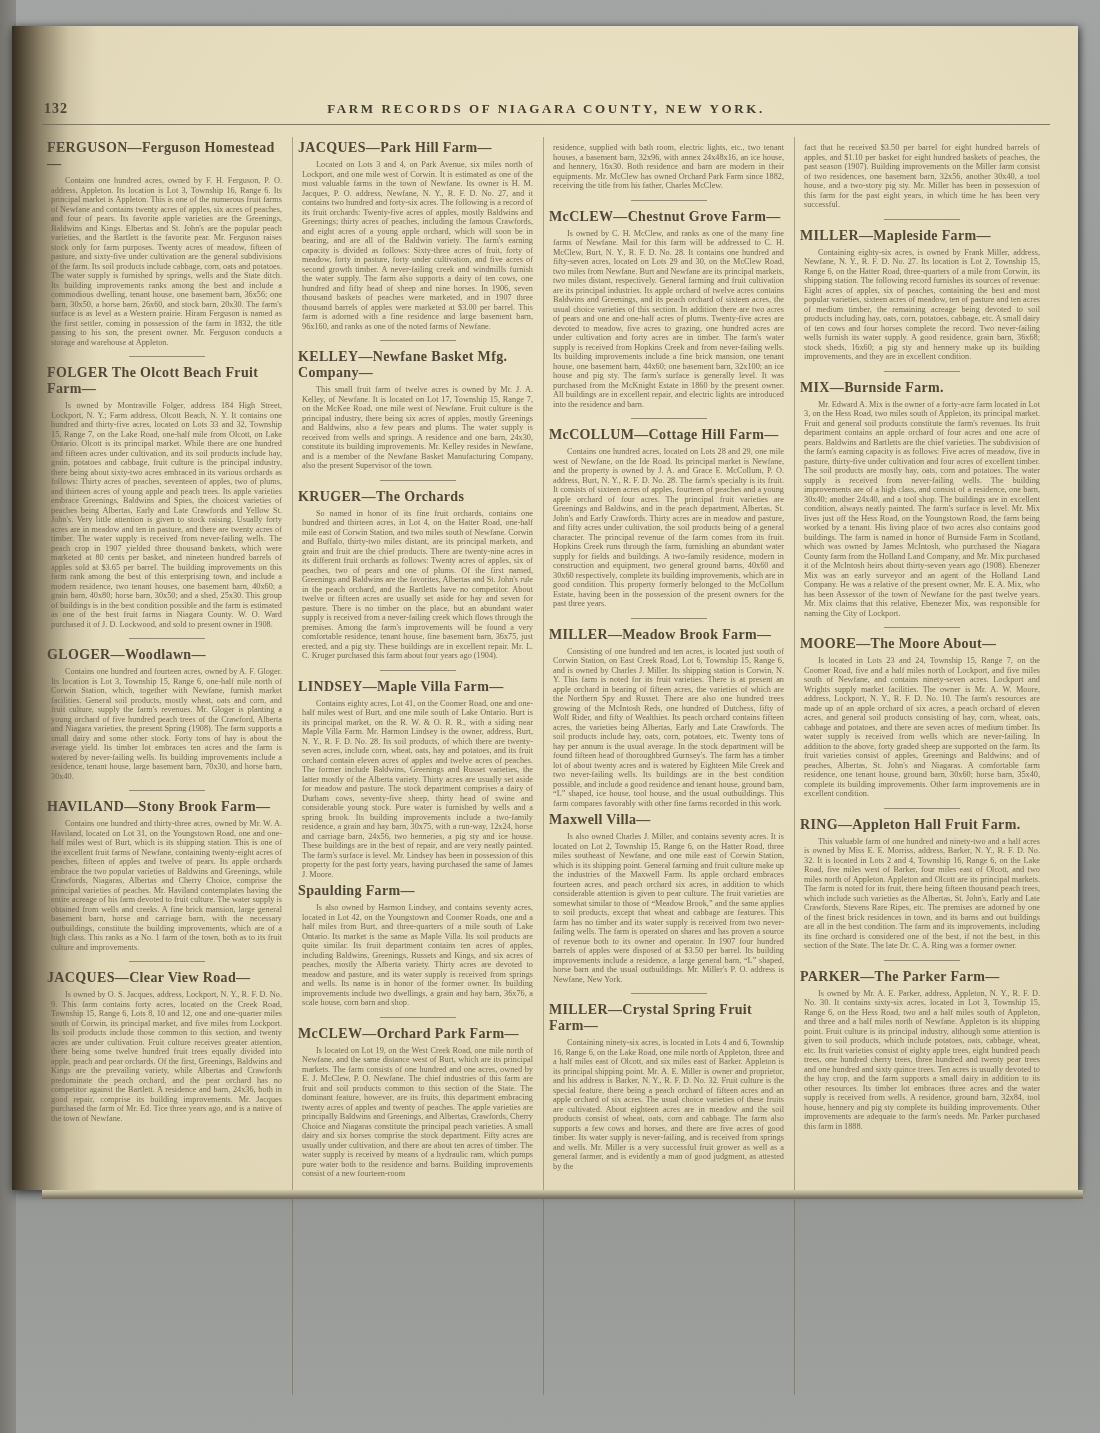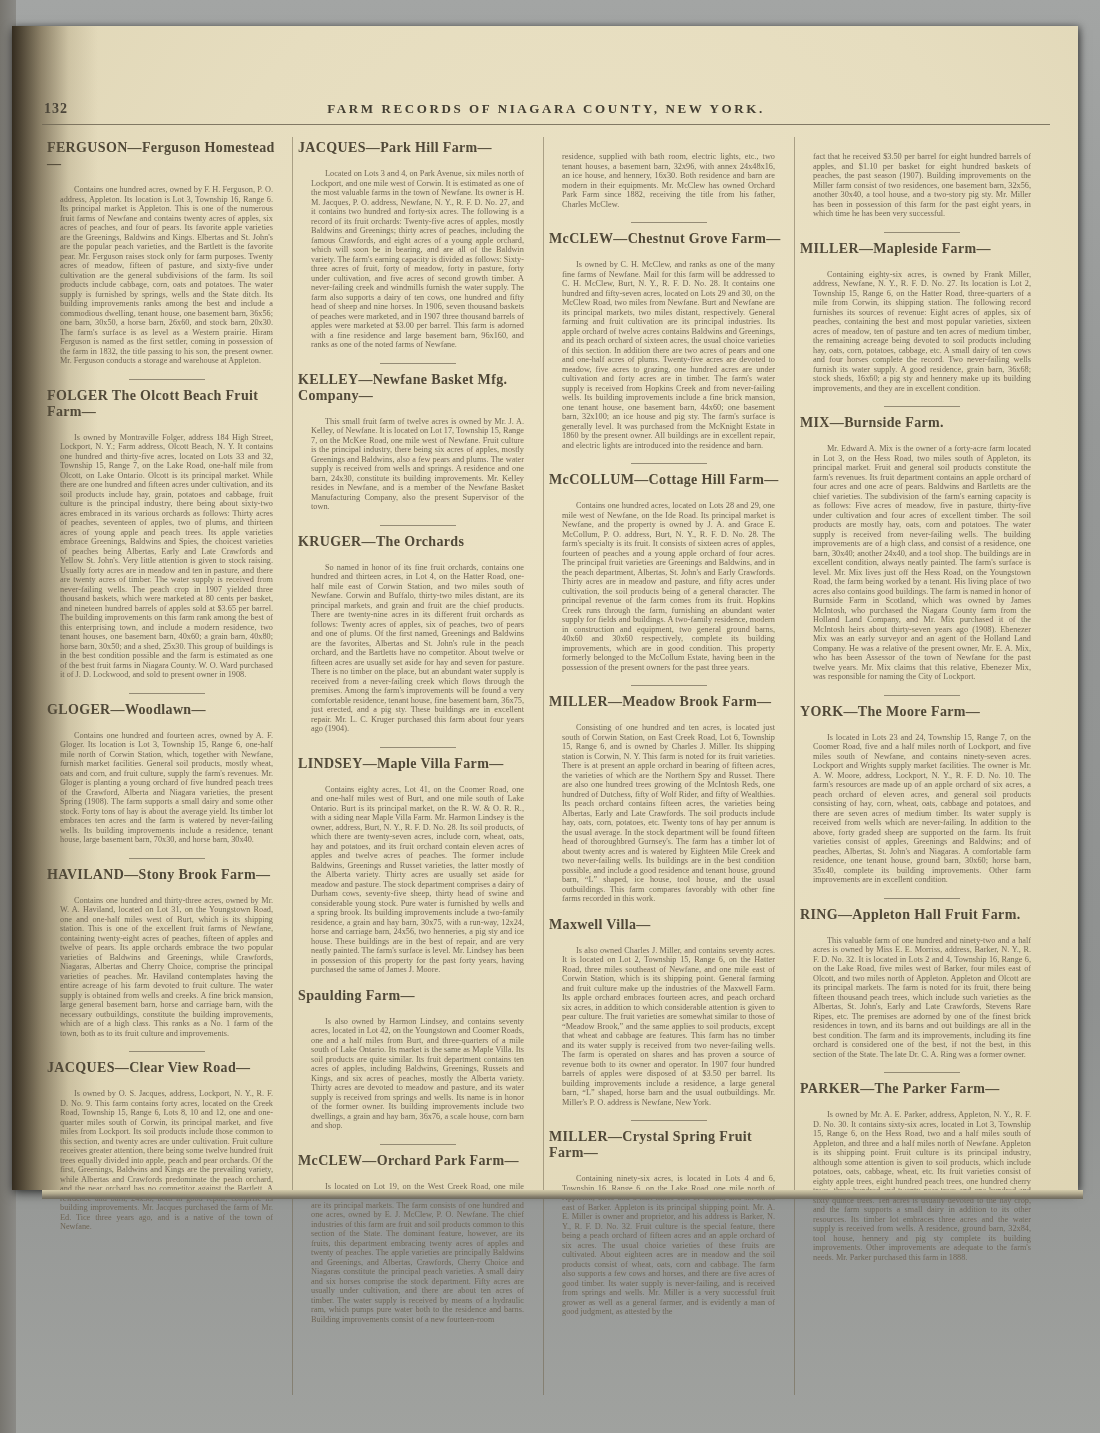--- a/index.html
+++ b/index.html
@@ -45,21 +45,21 @@
   .col{
     flex:0 0 239px;padding:2px 6px 0 5px;overflow:hidden;
     border-right:1px solid rgba(108,96,72,.5);
   }
   .col:last-child{border-right:none;flex:1 1 auto;}
   .entry-heading{
     font-weight:bold;font-size:14px;letter-spacing:.35px;
     color:#514938;margin:1px 0 4px 0;
   }
   .entry-body{
-    margin:13px;text-indent:14px;text-align:justify;
+    margin:4px;text-indent:14px;text-align:justify;
     font-size:8.25px;line-height:9.5px;color:#6e6453;
     overflow-wrap:break-word;
   }
   .entry-body.cont{text-indent:0;}
   .entry-rule{
     width:76px;border-top:1px solid #7e7563;height:0;
     margin:9px auto 8px auto;opacity:.8;
   }
 </style>
 </head>
@@ -128,21 +128,21 @@
           </div>
         <div class="col">
             <p class="entry-body cont">fact that he received $3.50 per barrel for eight hundred barrels of apples, and $1.10 per basket for eight hundred baskets of peaches, the past season (1907). Building improvements on the Miller farm consist of two residences, one basement barn, 32x56, another 30x40, a tool house, and a two-story pig sty. Mr. Miller has been in possession of this farm for the past eight years, in which time he has been very successful.</p>
             <div class="entry-rule"></div>
             <div class="entry-heading">MILLER—Mapleside Farm—</div>
             <p class="entry-body">Containing eighty-six acres, is owned by Frank Miller, address, Newfane, N. Y., R. F. D. No. 27. Its location is Lot 2, Township 15, Range 6, on the Hatter Road, three-quarters of a mile from Corwin, its shipping station. The following record furnishes its sources of revenue: Eight acres of apples, six of peaches, containing the best and most popular varieties, sixteen acres of meadow, ten of pasture and ten acres of medium timber, the remaining acreage being devoted to soil products including hay, oats, corn, potatoes, cabbage, etc. A small dairy of ten cows and four horses complete the record. Two never-failing wells furnish its water supply. A good residence, grain barn, 36x68; stock sheds, 16x60; a pig sty and hennery make up its building improvements, and they are in excellent condition.</p>
             <div class="entry-rule"></div>
             <div class="entry-heading">MIX—Burnside Farm.</div>
             <p class="entry-body">Mr. Edward A. Mix is the owner of a forty-acre farm located in Lot 3, on the Hess Road, two miles south of Appleton, its principal market. Fruit and general soil products constitute the farm's revenues. Its fruit department contains an apple orchard of four acres and one acre of pears. Baldwins and Bartletts are the chief varieties. The subdivision of the farm's earning capacity is as follows: Five acres of meadow, five in pasture, thirty-five under cultivation and four acres of excellent timber. The soil products are mostly hay, oats, corn and potatoes. The water supply is received from never-failing wells. The building improvements are of a high class, and consist of a residence, one barn, 30x40; another 24x40, and a tool shop. The buildings are in excellent condition, always neatly painted. The farm's surface is level. Mr. Mix lives just off the Hess Road, on the Youngstown Road, the farm being worked by a tenant. His living place of two acres also contains good buildings. The farm is named in honor of Burnside Farm in Scotland, which was owned by James McIntosh, who purchased the Niagara County farm from the Holland Land Company, and Mr. Mix purchased it of the McIntosh heirs about thirty-seven years ago (1908). Ebenezer Mix was an early surveyor and an agent of the Holland Land Company. He was a relative of the present owner, Mr. E. A. Mix, who has been Assessor of the town of Newfane for the past twelve years. Mr. Mix claims that this relative, Ebenezer Mix, was responsible for naming the City of Lockport.</p>
             <div class="entry-rule"></div>
-            <div class="entry-heading">YORK—The Moore Farm—</div>
+            <div class="entry-heading">MOORE—The Moore About—</div>
             <p class="entry-body">Is located in Lots 23 and 24, Township 15, Range 7, on the Coomer Road, five and a half miles north of Lockport, and five miles south of Newfane, and contains ninety-seven acres. Lockport and Wrights supply market facilities. The owner is Mr. A. W. Moore, address, Lockport, N. Y., R. F. D. No. 10. The farm's resources are made up of an apple orchard of six acres, a peach orchard of eleven acres, and general soil products consisting of hay, corn, wheat, oats, cabbage and potatoes, and there are seven acres of medium timber. Its water supply is received from wells which are never-failing. In addition to the above, forty graded sheep are supported on the farm. Its fruit varieties consist of apples, Greenings and Baldwins; and of peaches, Albertas, St. John's and Niagaras. A comfortable farm residence, one tenant house, ground barn, 30x60; horse barn, 35x40, complete its building improvements. Other farm improvements are in excellent condition.</p>
             <div class="entry-rule"></div>
             <div class="entry-heading">RING—Appleton Hall Fruit Farm.</div>
             <p class="entry-body">This valuable farm of one hundred and ninety-two and a half acres is owned by Miss E. E. Morriss, address, Barker, N. Y., R. F. D. No. 32. It is located in Lots 2 and 4, Township 16, Range 6, on the Lake Road, five miles west of Barker, four miles east of Olcott, and two miles north of Appleton. Appleton and Olcott are its principal markets. The farm is noted for its fruit, there being fifteen thousand peach trees, which include such varieties as the Albertas, St. John's, Early and Late Crawfords, Stevens Rare Ripes, etc. The premises are adorned by one of the finest brick residences in town, and its barns and out buildings are all in the best condition. The farm and its improvements, including its fine orchard is considered one of the best, if not the best, in this section of the State. The late Dr. C. A. Ring was a former owner.</p>
             <div class="entry-rule"></div>
             <div class="entry-heading">PARKER—The Parker Farm—</div>
             <p class="entry-body">Is owned by Mr. A. E. Parker, address, Appleton, N. Y., R. F. D. No. 30. It contains sixty-six acres, located in Lot 3, Township 15, Range 6, on the Hess Road, two and a half miles south of Appleton, and three and a half miles north of Newfane. Appleton is its shipping point. Fruit culture is its principal industry, although some attention is given to soil products, which include potatoes, oats, cabbage, wheat, etc. Its fruit varieties consist of eighty apple trees, eight hundred peach trees, one hundred cherry trees, three hundred and twenty pear trees and one hundred and sixty quince trees. Ten acres is usually devoted to the hay crop, and the farm supports a small dairy in addition to its other resources. Its timber lot embraces three acres and the water supply is received from wells. A residence, ground barn, 32x84, tool house, hennery and pig sty complete its building improvements. Other improvements are adequate to the farm's needs. Mr. Parker purchased this farm in 1888.</p>
           </div>
       </div>
     </div>

